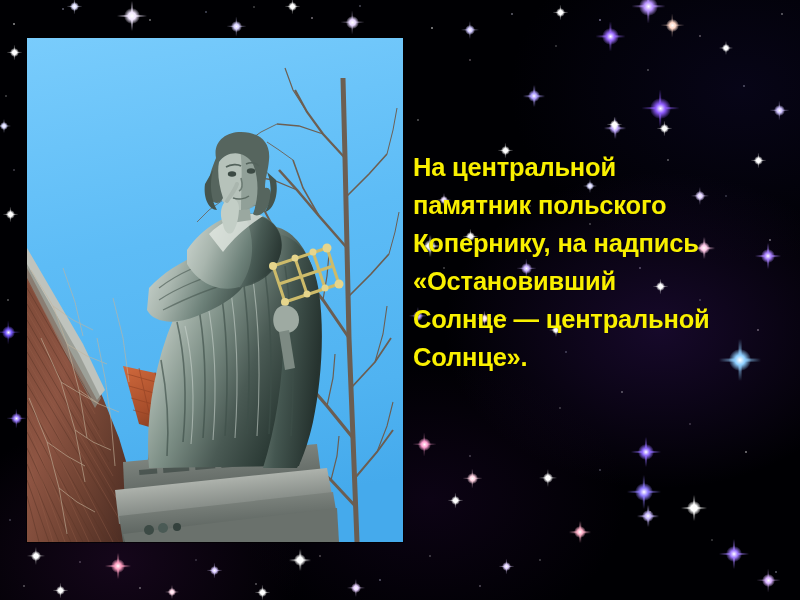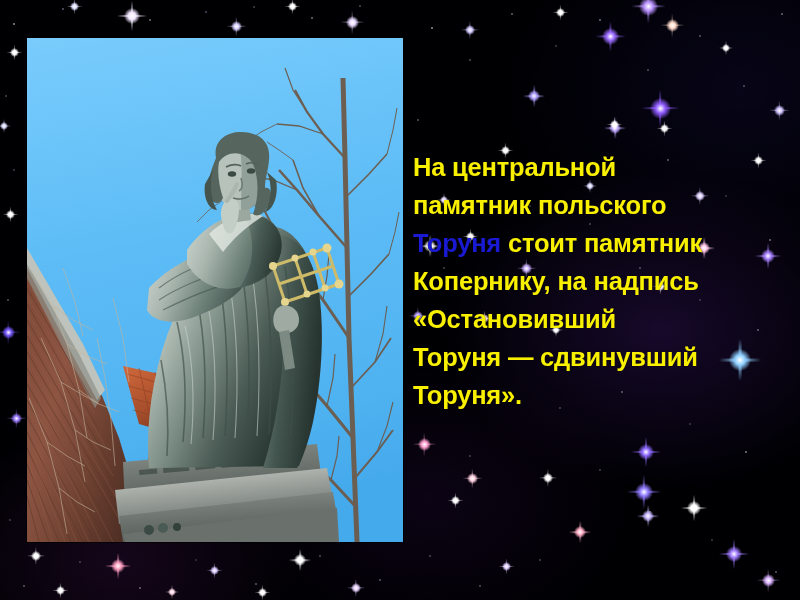--- a/index.html
+++ b/index.html
@@ -722,20 +722,19 @@
             <path d="M262 292 L268 330 L258 332 L252 294 Z" fill="#7d8a83"></path>
           </g>
         </g>
       </svg>
     </div>
   </div>
 
   <div class="textblock" id="caption-block">
       <div class="tline"><span>На центральной</span></div>
       <div class="tline"><span>памятник польского</span></div>
-      <div class="tline"><span class="hl">Торуня</span><span> стоит памятник</span></div>
       <div class="tline"><span>Копернику, на надпись</span></div>
       <div class="tline"><span>«Остановивший</span></div>
-      <div class="tline"><span>Торуня — сдвинувший</span></div>
-      <div class="tline"><span>Торуня».</span></div>
+      <div class="tline"><span>Солнце — центральной</span></div>
+      <div class="tline"><span>Солнце».</span></div>
     </div>
 
 </div>
 
 </body></html>

